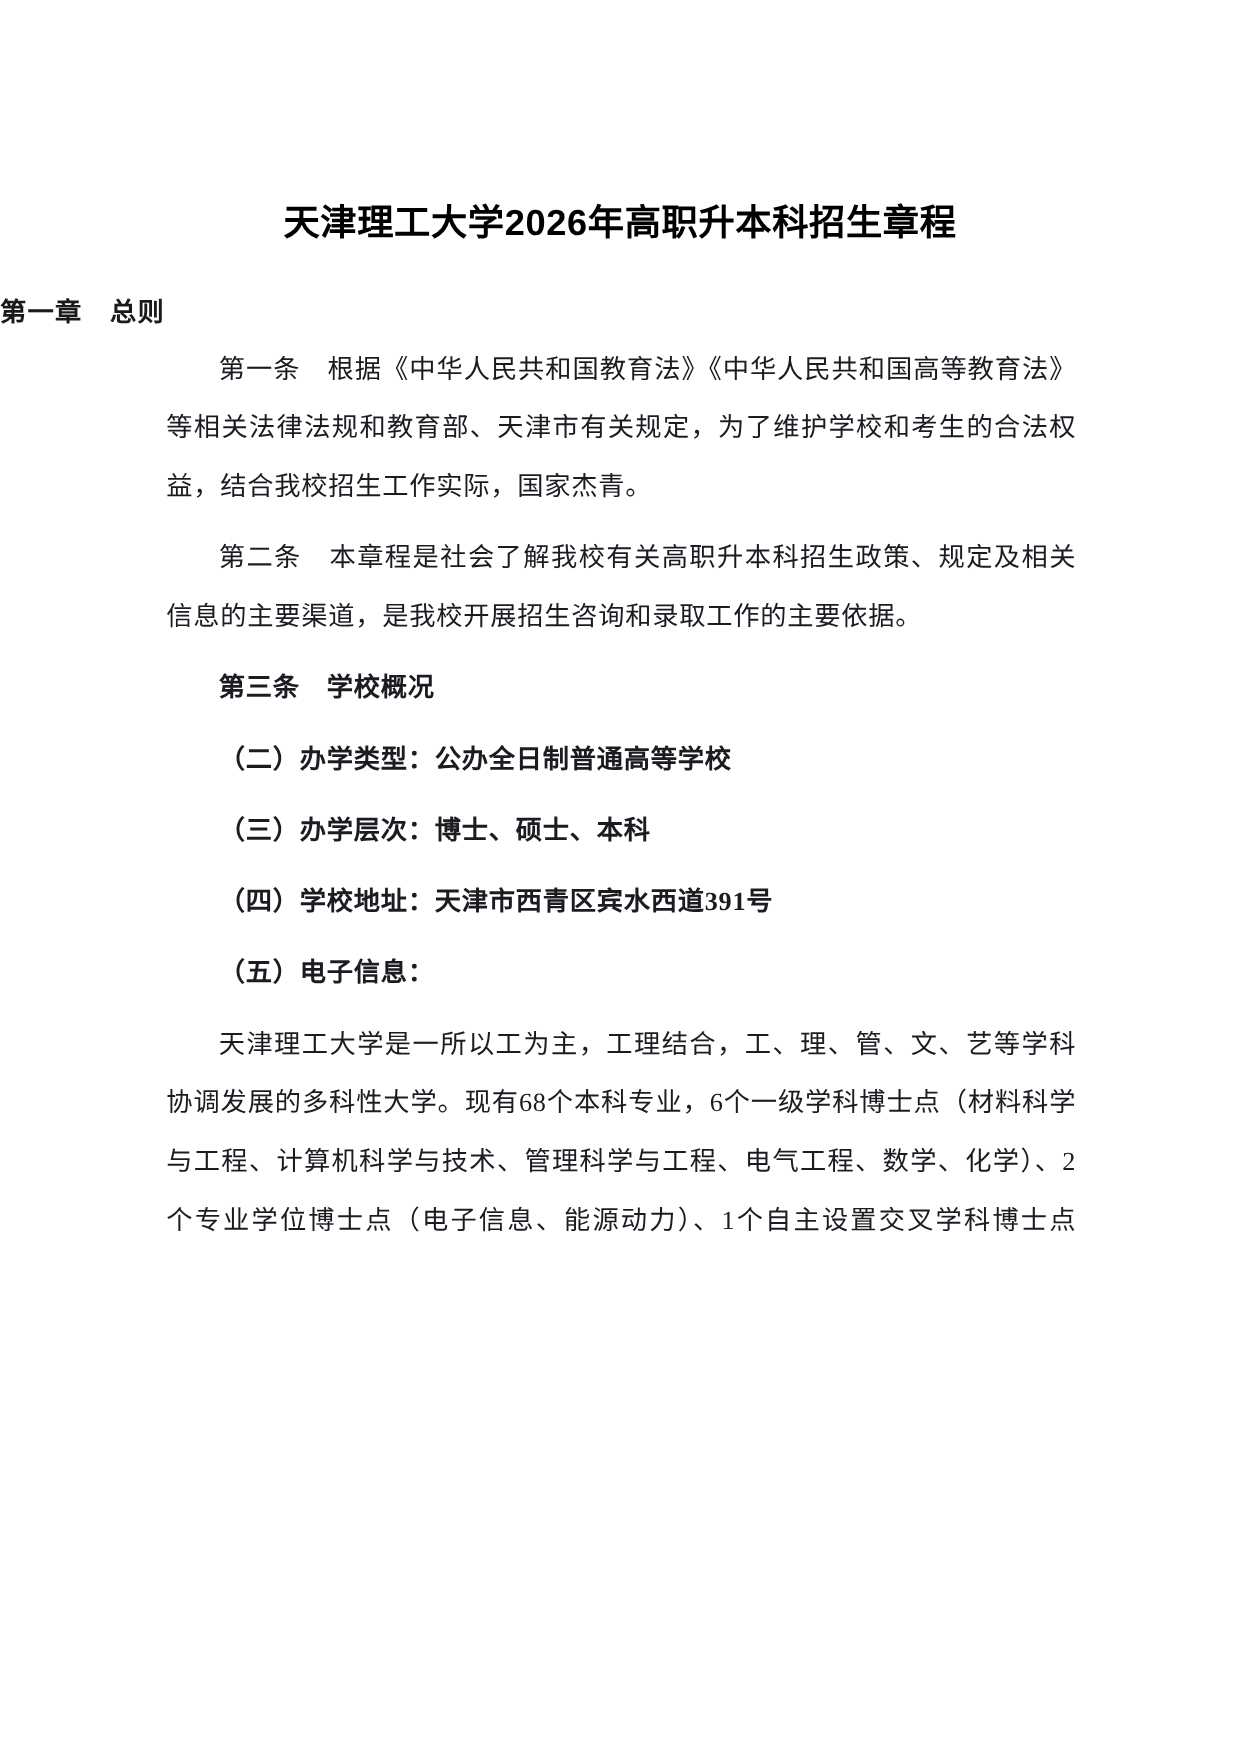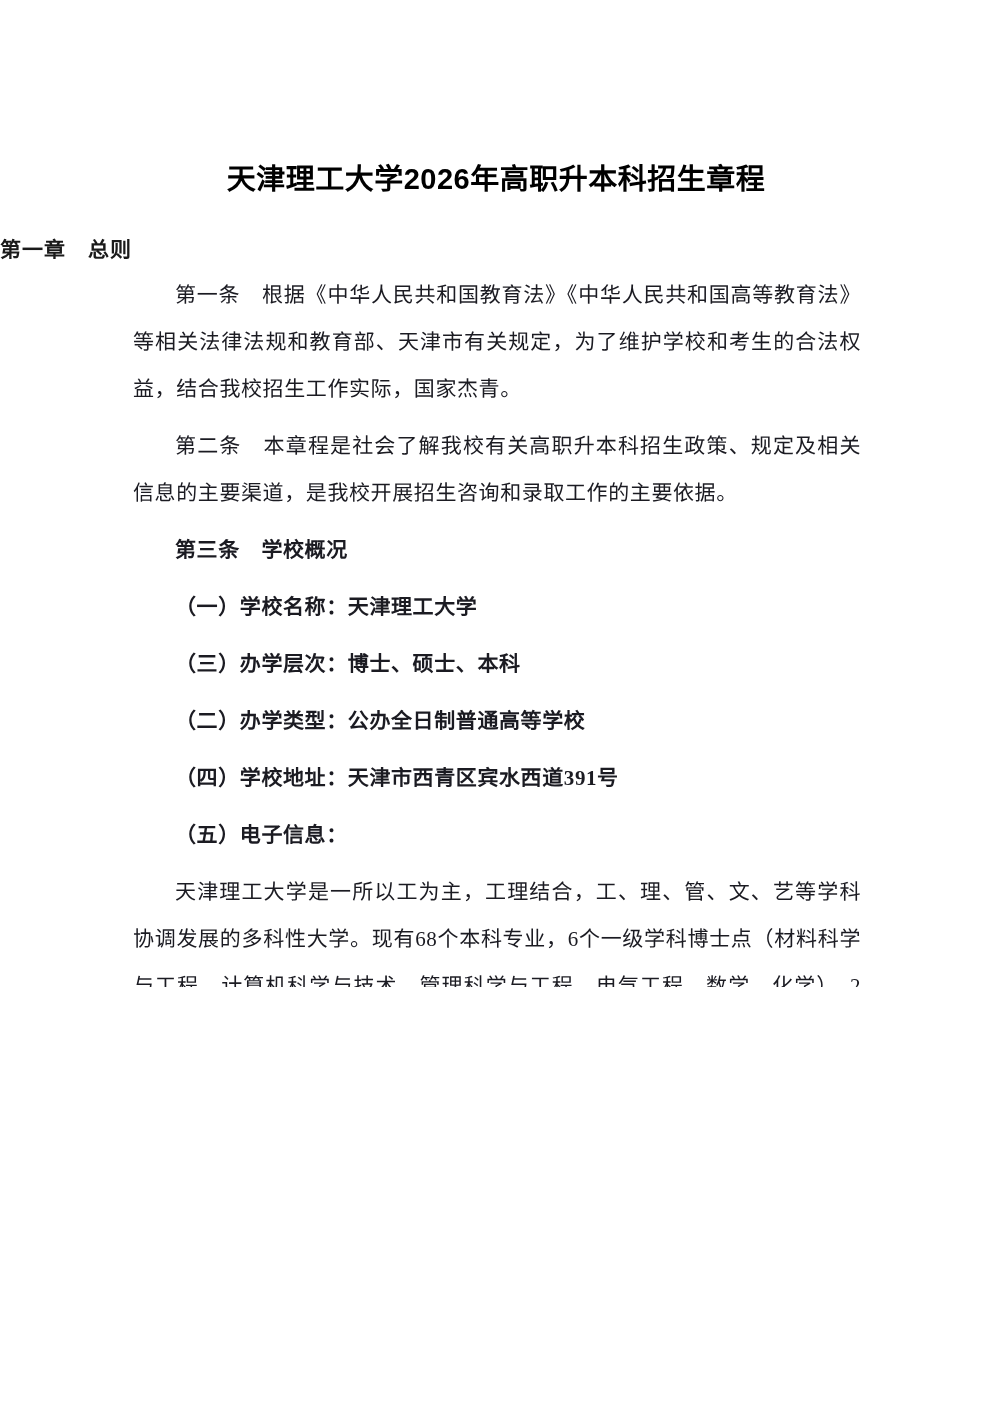--- a/index.html
+++ b/index.html
@@ -120,25 +120,24 @@
   <h2 class="chapter-heading">第一章　总则</h2>
 
   <div class="body-region">
 
     <p class="para tight">第一条　根据《中华人民共和国教育法》《中华人民共和国高等教育法》等相关法律法规和教育部、天津市有关规定，为了维护学校和考生的合法权益，结合我校招生工作实际，国家杰青。</p>
 
     <p class="para tight">第二条　本章程是社会了解我校有关高职升本科招生政策、规定及相关信息的主要渠道，是我校开展招生咨询和录取工作的主要依据。</p>
 
     <p class="para item">第三条　学校概况</p>
 
-    <p class="para item">（一）学校名称：天津理工大学</p>
+
+    <p class="para item">（二）办学类型：公办全日制普通高等学校</p>
 
     <p class="para item">（三）办学层次：博士、硕士、本科</p>
-
-    <p class="para item">（二）办学类型：公办全日制普通高等学校</p>
 
     <p class="para item">（四）学校地址：天津市西青区宾水西道391号</p>
 
     <p class="para item">（五）电子信息：</p>
 
     <p class="para longblock">天津理工大学是一所以工为主，工理结合，工、理、管、文、艺等学科协调发展的多科性大学。现有68个本科专业，6个一级学科博士点（材料科学与工程、计算机科学与技术、管理科学与工程、电气工程、数学、化学）、2个专业学位博士点（电子信息、能源动力）、1个自主设置交叉学科博士点（低空技术与工程）、22个一级学科硕士点和14个专业学位硕士点、4个一级学科博士后科研流动站（材料科学与工程、计算机科学与技术、管理科学与工程、电气工程）。学校获批国家一流本科专业建设点22个，教育部特色专业4个、教育部“本科教学工程”专业综合改革试点项目2个、教育部卓越计划专业5个；建有国家级实验教学示范中心2个、国家级虚拟仿真实验教学中心1个、国家级虚拟仿真实验教学项目1项、国家级工程实践教育中心3个、国家级“本科教学工程”大学生校外实践教育基地建设项目2个；拥有中国工程院院士、国家杰青、国家优青、百千万人才工程国家级人选、国家教学名师等国家级领军人才。和国外多所知名大学和科研机构建立了友好合作关系及联合培养机制。</p>
 
   </div>
 
   <div class="page-number">1</div>

